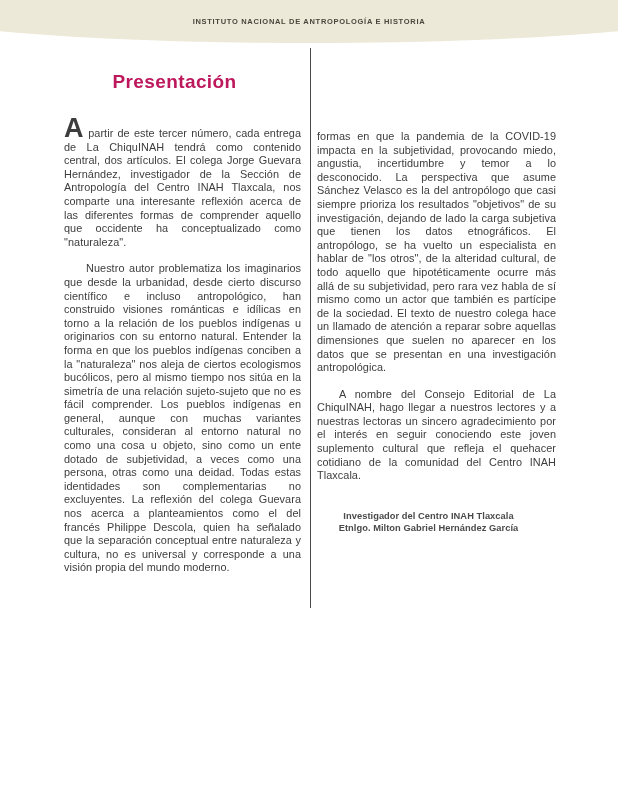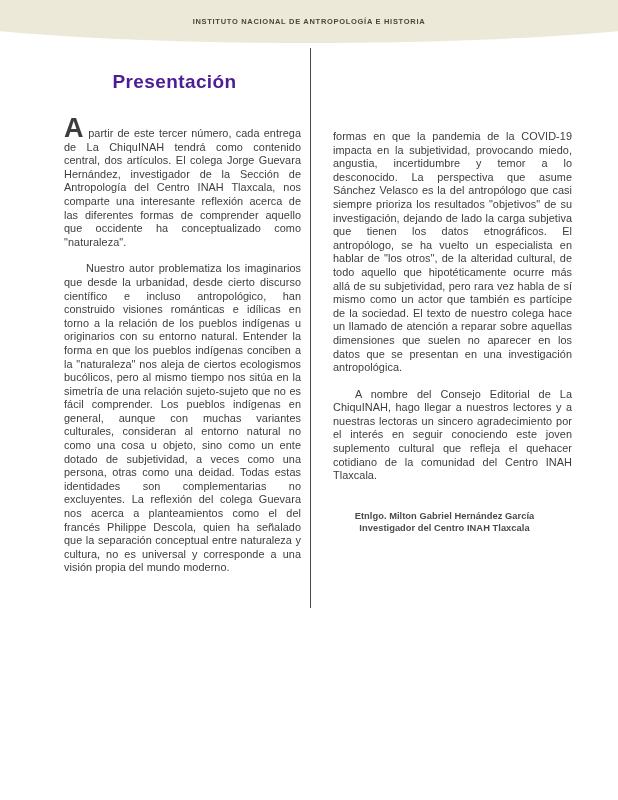--- a/index.html
+++ b/index.html
@@ -11,29 +11,29 @@
   .band-top{width:900px;height:86px;left:-141px;top:-43px;}
   .band-bottom{width:900px;height:92px;left:-170px;top:754px;}
   .band-label{
     position:absolute;left:0;right:0;text-align:center;z-index:3;
     font-size:7.5px;font-weight:bold;letter-spacing:.7px;color:#4a463c;
   }
   .band-label.top{top:17px;}
   .band-label.bottom{top:763px;letter-spacing:.55px;}
   .page-title{
     position:absolute;left:48px;width:253px;top:71px;text-align:center;
-    font-size:19px;font-weight:bold;letter-spacing:.4px;color:#4c1d95;
+    font-size:19px;font-weight:bold;letter-spacing:.4px;color:#be185d;
   }
   .divider{position:absolute;left:310px;top:48px;width:1px;height:700px;background:#4a4a4a;}
   .col{
     position:absolute;top:127px;text-align:justify;
     font-size:10.9px;line-height:13.6px;letter-spacing:.05px;color:#3d3d3d;
   }
   .col-left{left:48px;width:253px;}
-  .col-right{left:317px;width:255px;top:130px;}
+  .col-right{left:301px;width:255px;top:130px;}
   .col p{margin:0 0 13px 16px;}
   .indent{text-indent:22px;}
   .cap{font-size:27px;font-weight:bold;line-height:0;letter-spacing:.5px;}
   .signature{margin-top:27px;text-align:center;font-size:9.3px;font-weight:bold;line-height:12.5px;color:#4a4a4a;}
   .page-number{
     position:absolute;left:544px;top:763px;z-index:3;
     font-size:18px;font-weight:normal;color:#8d8d8d;
   }
 </style>
 </head>
@@ -50,22 +50,22 @@
 
   <div class="col col-left">
     <p><span class="cap">A</span><span> partir de este tercer número, cada entrega de La ChiquINAH tendrá como contenido central, dos artículos. El colega Jorge Guevara Hernández, investigador de la Sección de Antropología del Centro INAH Tlaxcala, nos comparte una interesante reflexión acerca de las diferentes formas de comprender aquello que occidente ha conceptualizado como "naturaleza".</span></p>
     <p class="indent">Nuestro autor problematiza los imaginarios que desde la urbanidad, desde cierto discurso científico e incluso antropológico, han construido visiones románticas e idílicas en torno a la relación de los pueblos indígenas u originarios con su entorno natural. Entender la forma en que los pueblos indígenas conciben a la "naturaleza" nos aleja de ciertos ecologismos bucólicos, pero al mismo tiempo nos sitúa en la simetría de una relación sujeto-sujeto que no es fácil comprender. Los pueblos indígenas en general, aunque con muchas variantes culturales, consideran al entorno natural no como una cosa u objeto, sino como un ente dotado de subjetividad, a veces como una persona, otras como una deidad. Todas estas identidades son complementarias no excluyentes. La reflexión del colega Guevara nos acerca a planteamientos como el del francés Philippe Descola, quien ha señalado que la separación conceptual entre naturaleza y cultura, no es universal y corresponde a una visión propia del mundo moderno.</p>
   </div>
 
   <div class="col col-right">
     <p>formas en que la pandemia de la COVID-19 impacta en la subjetividad, provocando miedo, angustia, incertidumbre y temor a lo desconocido. La perspectiva que asume Sánchez Velasco es la del antropólogo que casi siempre prioriza los resultados "objetivos" de su investigación, dejando de lado la carga subjetiva que tienen los datos etnográficos. El antropólogo, se ha vuelto un especialista en hablar de "los otros", de la alteridad cultural, de todo aquello que hipotéticamente ocurre más allá de su subjetividad, pero rara vez habla de sí mismo como un actor que también es partícipe de la sociedad. El texto de nuestro colega hace un llamado de atención a reparar sobre aquellas dimensiones que suelen no aparecer en los datos que se presentan en una investigación antropológica.</p>
     <p class="indent">A nombre del Consejo Editorial de La ChiquINAH, hago llegar a nuestros lectores y a nuestras lectoras un sincero agradecimiento por el interés en seguir conociendo este joven suplemento cultural que refleja el quehacer cotidiano de la comunidad del Centro INAH Tlaxcala.</p>
     <div class="signature">
+      <div>Investigador del Centro INAH Tlaxcala</div>
       <div>Etnlgo. Milton Gabriel Hernández García</div>
-      <div>Investigador del Centro INAH Tlaxcala</div>
     </div>
   </div>
 
   <div class="band band-bottom"></div>
   <div class="band-label bottom">SUPLEMENTO CULTURAL LA CHIQUINAH/ NÚMERO 8</div>
   <div class="page-number">1</div>
 
 </div>
 
 </body></html>

